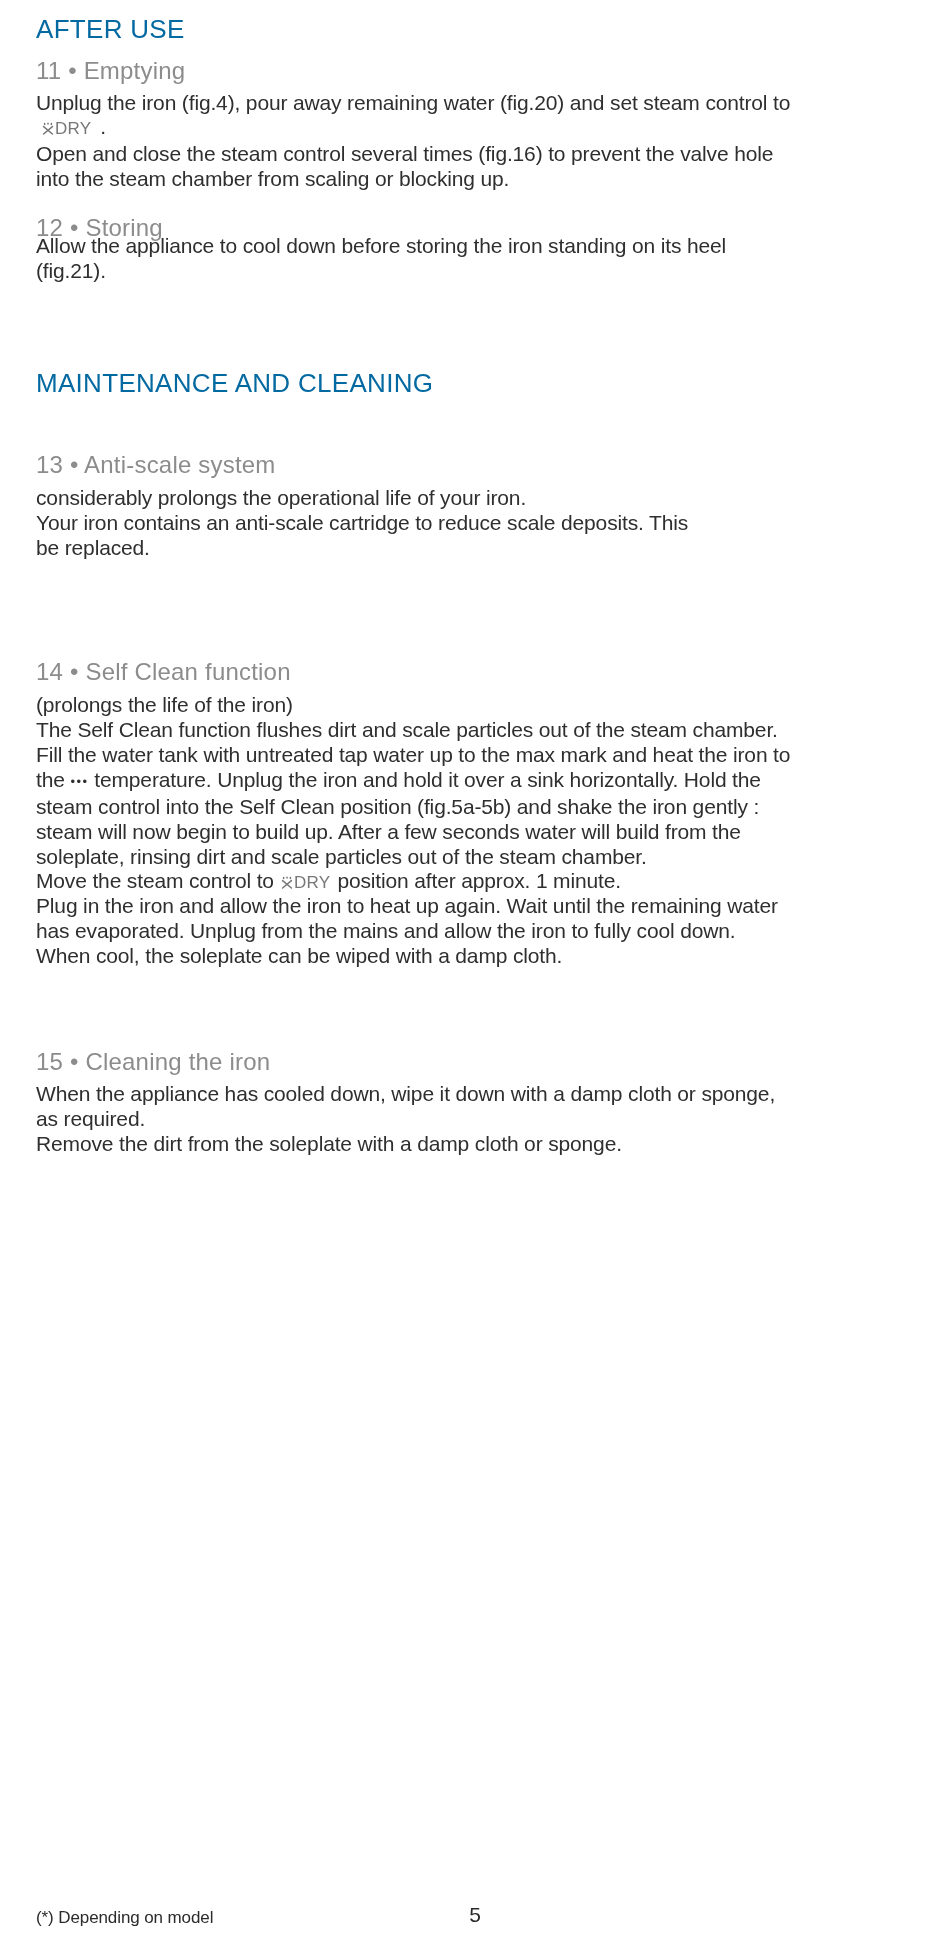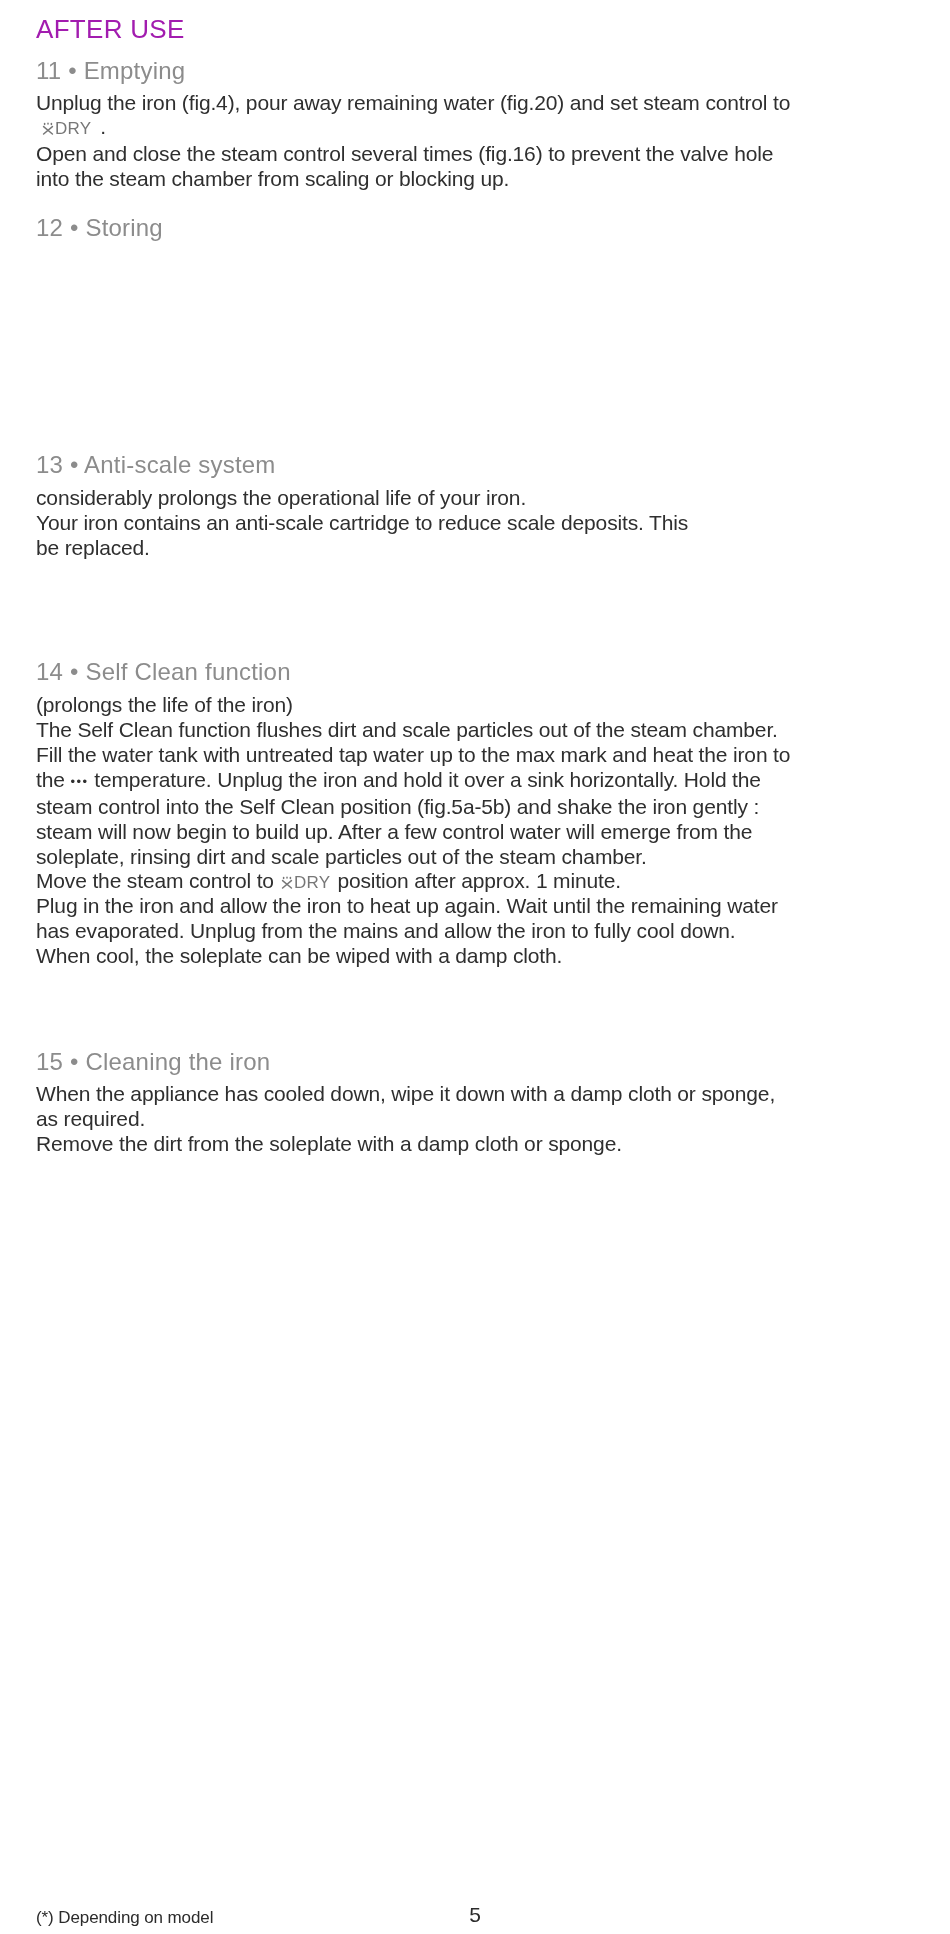--- a/index.html
+++ b/index.html
@@ -8,21 +8,21 @@
     width: 950px;
     height: 1934px;
     background: #ffffff;
     font-family: "Liberation Sans", "DejaVu Sans", sans-serif;
     overflow: hidden;
   }
   .abs { position: absolute; left: 36px; }
   .h1 {
     font-size: 26px;
     font-weight: 500;
-    color: #a21caf;
+    color: #0369a1;
     letter-spacing: 0.3px;
     line-height: 1.1;
   }
   .section-title {
     font-size: 24px;
     font-weight: 400;
     color: #8c8c8c;
     letter-spacing: 0.2px;
     line-height: 1.1;
   }
@@ -82,37 +82,42 @@
           </svg></span><span>DRY</span>
     </span>
     <span style="margin-left:3px">.</span>
   </div>
   <div class="abs" style="top:141px">
     <div class="line">Open and close the steam control several times (fig.16) to prevent the valve hole</div>
     <div class="line">into the steam chamber from scaling or blocking up.</div>
   </div>
 
   <div class="abs section-title" style="top:215px">12 • Storing</div>
+  <div class="abs" style="top:233px">
+    <div class="line">Allow the appliance to cool down before storing the iron standing on its heel</div>
+    <div class="line">(fig.21).</div>
+  </div>
 
+  <div class="abs h1" style="top:369px">MAINTENANCE AND CLEANING</div>
 
   <div class="abs section-title" style="top:452px">13 • Anti-scale system</div>
   <div class="abs" style="top:485px">
     <div class="line">considerably prolongs the operational life of your iron.</div>
     <div class="line">Your iron contains an anti-scale cartridge to reduce scale deposits. This</div>
     <div class="line">be replaced.</div>
   </div>
 
   <div class="abs section-title" style="top:659px">14 • Self Clean function</div>
   <div class="abs line" style="top:692px">(prolongs the life of the iron)</div>
   <div class="abs" style="top:717px">
     <div class="line">The Self Clean function flushes dirt and scale particles out of the steam chamber.</div>
     <div class="line">Fill the water tank with untreated tap water up to the max mark and heat the iron to</div>
     <div class="line"><span>the </span><span class="dots">•••</span><span> temperature. Unplug the iron and hold it over a sink horizontally. Hold the</span></div>
     <div class="line">steam control into the Self Clean position (fig.5a-5b) and shake the iron gently :</div>
-    <div class="line">steam will now begin to build up. After a few control water will emerge from the</div>
+    <div class="line">steam will now begin to build up. After a few seconds water will build from the</div>
     <div class="line">soleplate, rinsing dirt and scale particles out of the steam chamber.</div>
   </div>
   <div class="abs line" style="top:868px">
     <span>Move the steam control to</span><span class="dry dry-inline"><span><svg width="12" height="13" viewBox="0 0 12 13" fill="none" stroke="#777777" stroke-width="1.5" stroke-linecap="round">
             <line x1="2.6" y1="1.6" x2="2.6" y2="2.4"></line>
             <line x1="6" y1="1.2" x2="6" y2="2"></line>
             <line x1="9.4" y1="1.6" x2="9.4" y2="2.4"></line>
             <line x1="1.6" y1="4.6" x2="10.4" y2="12"></line>
             <line x1="10.4" y1="4.6" x2="1.6" y2="12"></line>
           </svg></span><span>DRY</span></span><span>position after approx. 1 minute.</span>

